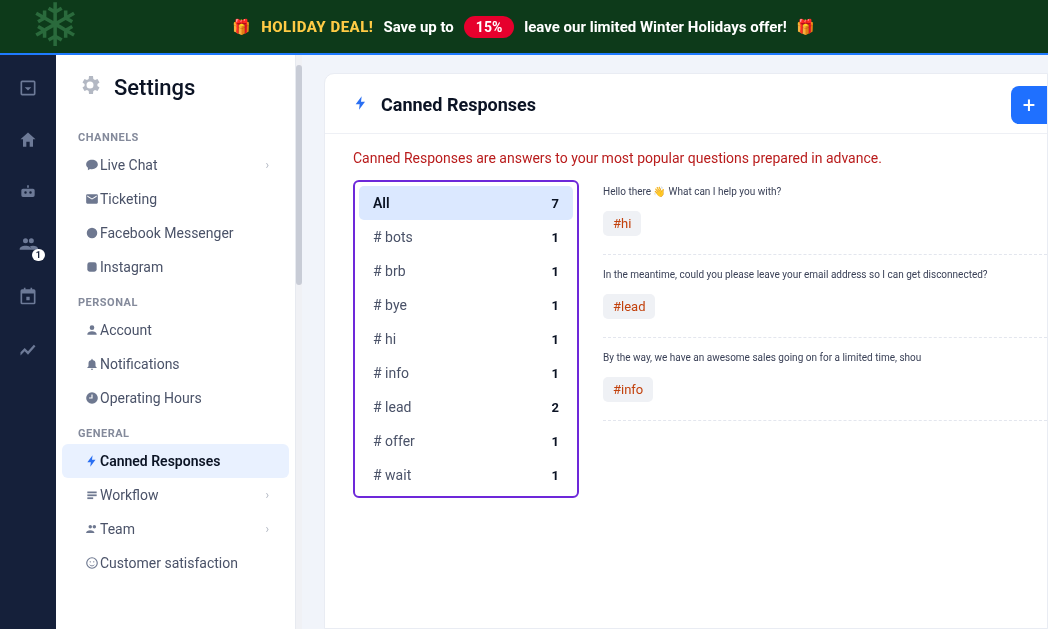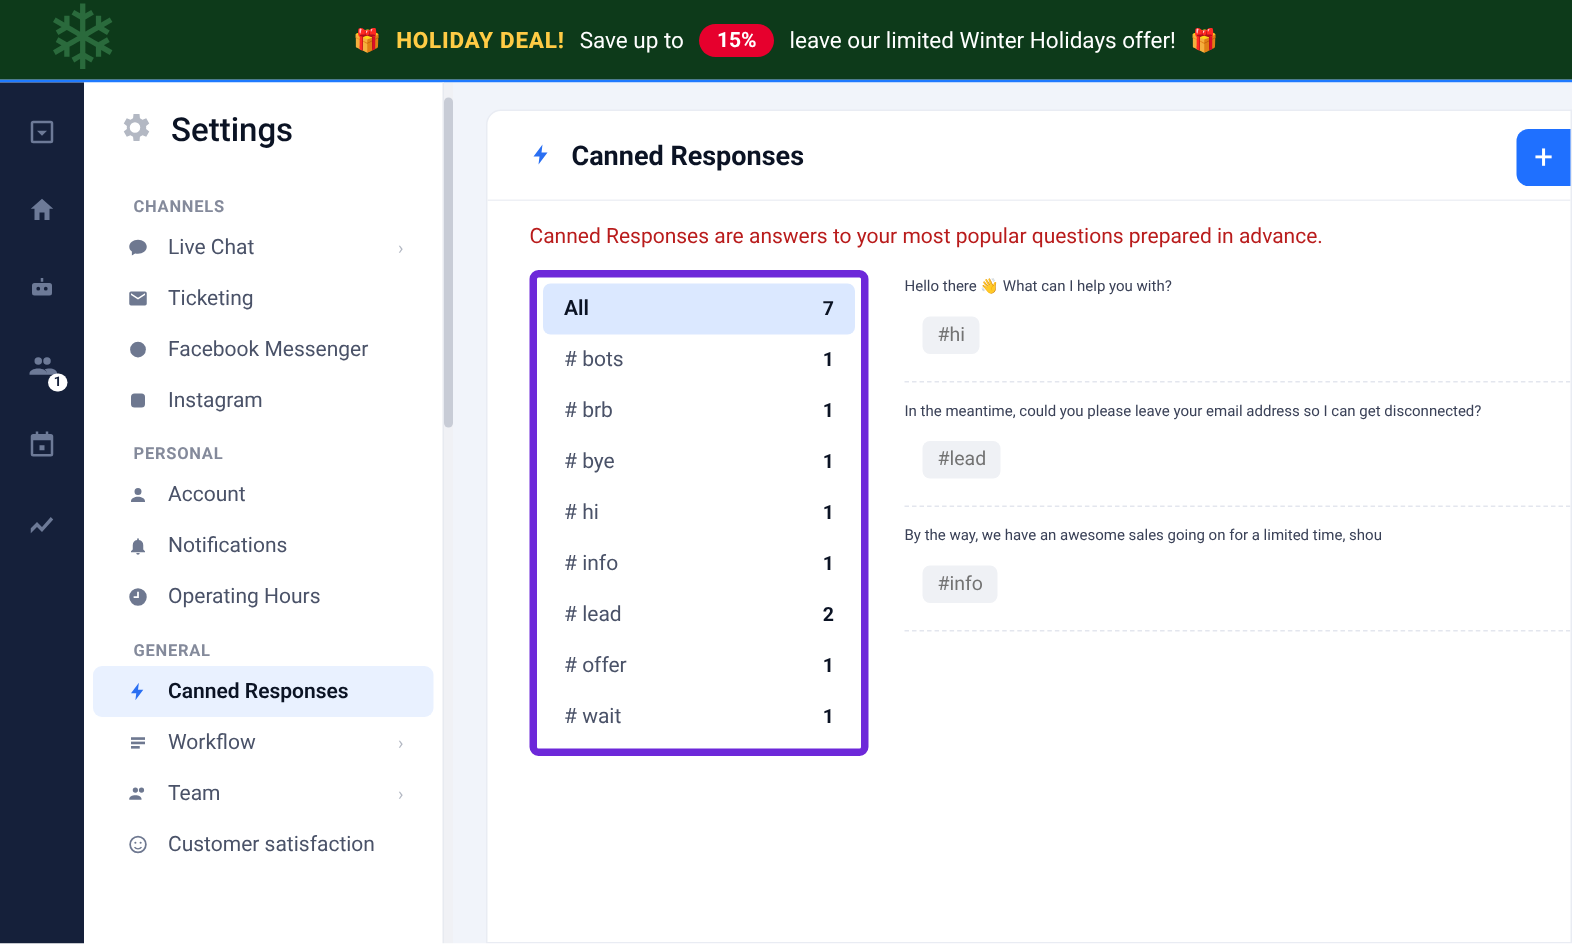--- a/index.html
+++ b/index.html
@@ -2,38 +2,38 @@
 <html><head>
 <meta charset="utf-8">
 <style>
   * { box-sizing: border-box; margin: 0; padding: 0; }
   body { font-family: -apple-system, BlinkMacSystemFont, "Segoe UI", Roboto, sans-serif; overflow: hidden; width: 1048px; height: 629px; }
 
   .banner { background: #0d3a1a; height: 53px; display: flex; align-items: center; justify-content: center; gap: 10px; color: #fff; font-size: 15px; position: relative; }
   .banner .snow { position: absolute; left: 30px; top: -10px; color: #2a6a3c; font-size: 60px; }
   .banner .deal { color: #ffcb45; font-weight: 800; letter-spacing: 0.5px; }
   .banner .pill { background: #e6002d; color: #fff; border-radius: 14px; padding: 3px 12px; font-weight: 700; font-size: 14px; text-align: center; }
-  .banner .txt { font-weight: 400; }
+  .banner .txt { font-weight: 700; }
   .banner-bottom { height: 2px; background: linear-gradient(90deg,#1f7aff,#1f7aff); }
 
   .app { display: flex; height: calc(629px - 55px); }
 
   .rail { width: 56px; background: #15203a; display: flex; flex-direction: column; align-items: center; padding-top: 22px; gap: 30px; }
   .rail-icon { width: 22px; height: 22px; display: flex; align-items: center; justify-content: center; color: #6d7a97; position: relative; cursor: pointer; }
   .rail-icon svg { width: 20px; height: 20px; fill: currentColor; }
   .rail-badge { position: absolute; bottom: -6px; right: -6px; background: #fff; color: #15203a; font-size: 9px; font-weight: 700; border-radius: 8px; padding: 0 4px; line-height: 12px; }
 
   .sidebar { width: 240px; background: #fff; border-right: 1px solid #e7eaf0; overflow-y: auto; }
   .sidebar-header { display: flex; align-items: center; gap: 12px; padding: 18px 20px 18px 22px; }
   .gear { color: #b3b8c3; }
   .gear svg { width: 24px; height: 24px; fill: currentColor; }
   .page-title { font-size: 22px; font-weight: 500; color: #0b1324; }
 
-  .section-label { font-size: 11px; font-weight: 700; color: #848a9b; letter-spacing: 0.5px; padding: 12px 20px 4px 22px; margin-left: 11px; }
-  .nav-item { display: flex; align-items: center; gap: 12px; padding: 9px 20px 9px 22px; color: #4a5268; font-size: 14px; cursor: pointer; border-radius: 6px; margin: 0 6px; }
+  .section-label { font-size: 11px; font-weight: 700; color: #848a9b; letter-spacing: 0.5px; padding: 12px 20px 4px 22px; }
+  .nav-item { display: flex; align-items: center; padding: 9px 20px 9px 22px; color: #4a5268; font-size: 14px; cursor: pointer; border-radius: 6px; margin: 0 6px; }
   .nav-item.active { background: #e9f1ff; color: #0b1324; font-weight: 600; }
   .nav-item .ic { width: 16px; display: flex; justify-content: center; color: #6e7890; }
   .nav-item.active .ic { color: #2a6ff2; }
   .nav-item .chev { margin-left: auto; color: #b3b8c3; font-size: 12px; }
   .nav-item svg { width: 14px; height: 14px; fill: currentColor; }
 
   .scrollbar { width: 6px; background: #f0f1f5; }
   .scrollbar-thumb { width: 6px; height: 220px; background: #c8ccd6; border-radius: 3px; margin-top: 10px; }
 
   .content { flex: 1; background: #f1f4fa; overflow: hidden; padding: 18px 0 0 22px; }
@@ -41,31 +41,31 @@
   .panel-head { display: flex; align-items: center; gap: 12px; padding: 20px 28px 18px 28px; border-bottom: 1px solid #eef0f5; }
   .panel-head .bolt { color: #2a6ff2; }
   .panel-head .bolt svg { width: 16px; height: 16px; fill: currentColor; }
   .panel-title { font-size: 18px; font-weight: 700; color: #0b1324; }
   .add-btn { position: absolute; right: 0; top: 12px; background: #1f70ff; color: #fff; border-radius: 8px 0 0 8px; width: 36px; height: 38px; display: flex; align-items: center; justify-content: center; font-size: 22px; cursor: pointer; }
 
   .panel-desc { padding: 16px 45px 14px 28px; color: #b91c1c; font-size: 14px; }
 
   .panel-body { display: flex; padding: 0 0 0 28px; flex: 1; overflow: hidden; }
 
-  .tags-col { width: 226px; border: 5px solid #6d28d9; border-radius: 6px; padding: 4px; height: fit-content; }
+  .tags-col { width: 226px; border: 2px solid #6d28d9; border-radius: 6px; padding: 4px; height: fit-content; }
   .tag-row { display: flex; align-items: center; justify-content: space-between; padding: 9px 14px; font-size: 14px; color: #4a5268; border-radius: 5px; cursor: pointer; }
   .tag-row.active { background: #dbe8ff; color: #0b1324; font-weight: 600; }
   .tag-row .cnt { font-weight: 700; color: #0b1324; font-size: 13px; }
 
   .resp-col { flex: 1; padding-left: 24px; overflow: hidden; }
   .resp-item { padding: 12px 0 18px 0; border-bottom: 1px dashed #e3e6ee; }
   .resp-item:first-child { padding-top: 4px; }
   .resp-text { color: #3a4157; font-size: 10px; line-height: 1.5; }
   .resp-tags { display: flex; gap: 8px; margin-top: 12px; }
-  .resp-tag { background: #eff1f5; color: #737373; font-size: 13px; padding: 5px 10px; border-radius: 5px; margin-left: 12px; }
+  .resp-tag { background: #eff1f5; color: #c2410c; font-size: 13px; padding: 5px 10px; border-radius: 5px; }
 </style>
 </head>
 <body>
 
 <div class="banner">
   <span class="snow">❄</span>
   <span>🎁</span>
   <span class="deal">HOLIDAY DEAL!</span>
   <span class="txt">Save up to</span>
   <span class="pill">15%</span>

